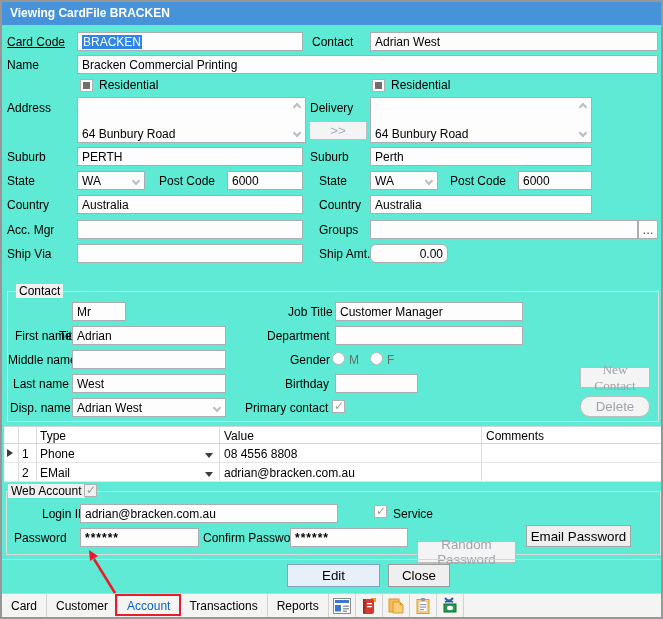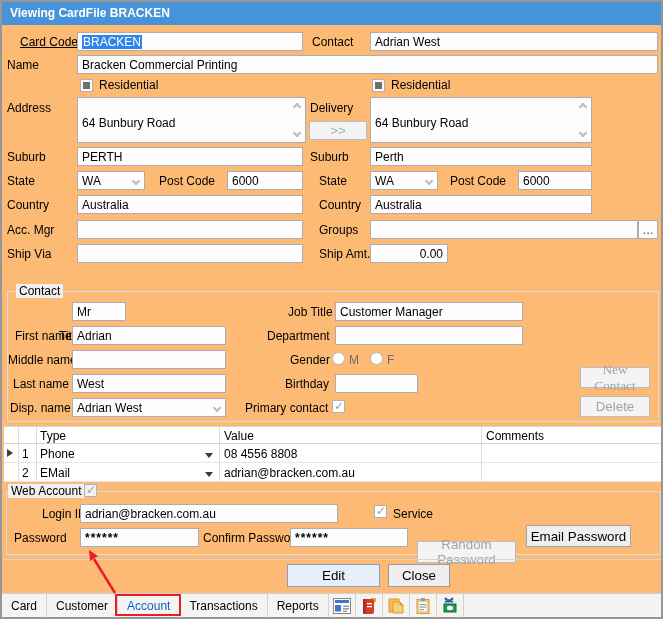--- a/index.html
+++ b/index.html
@@ -1,24 +1,24 @@
 <!DOCTYPE html>
 <html><head>
 <meta charset="utf-8">
 <style>
   * { margin:0; padding:0; box-sizing:border-box; }
   html,body { background:#e8e8e8; }
   body { font-family:"Liberation Sans","DejaVu Sans",sans-serif; font-size:12px; color:#000; }
-  #win { position:relative; width:663px; height:619px; background:#fdba74; border:2px solid #979797; overflow:hidden; }
+  #win { position:relative; width:663px; height:619px; background:#5eead4; border:2px solid #979797; overflow:hidden; }
   .titlebar { position:absolute; left:0; top:0; width:659px; height:23px; background:#4793d9; color:#fff; font-weight:bold; line-height:23px; padding-left:8px; }
   .lbl { position:absolute; white-space:nowrap; color:#000; }
   .lbl.ul { text-decoration:underline; }
   .fld { position:absolute; background:#fdfdfd; border:1px solid #abadb3; padding:1px 4px; display:flex; align-items:center; overflow:hidden; white-space:nowrap; }
-  .fld.num { justify-content:flex-end; }
-  .ta { align-items:flex-start; padding-top:18px; }
+  .fld.num { justify-content:flex-end;border-radius:6px; }
+  .ta { align-items:flex-end; padding-top:18px; }
   .sel { background:#2f86e8; color:#fff; padding:0 1px; }
   .btn { position:absolute; background:#efefef; border:1px solid #9a9a9a; display:flex; align-items:center; justify-content:center; cursor:default; }
   .btn.dis { background:#f4f4f4; border-color:#bcbcbc; color:#9fa4ab; }
   .btn.primary { background:#e7effa; border-color:#7fa0c8; }
   .chk { position:absolute; width:13px; height:13px; background:#fff; border:1px solid #b0b0b0; }
   .chk.indet::after { content:""; position:absolute; left:2px; top:2px; right:2px; bottom:2px; background:#6e6e6e; }
   .chk.checked::after { content:"\2713"; position:absolute; left:1px; top:-2px; color:#9b9b9b; font-weight:bold; font-size:12px; }
   .radio { position:absolute; width:13px; height:13px; background:#fff; border:1px solid #b8b8b8; border-radius:50%; }
   .chev { position:absolute; width:6px; height:6px; border-right:2px solid #b9bec4; border-bottom:2px solid #b9bec4; }
   .chev.up { transform:rotate(-135deg); }
@@ -41,21 +41,21 @@
   .anno-box { position:absolute; left:-3px; right:-2px; top:0px; bottom:1px; border:2px solid #ea1c2c; }
   .icon-cell { display:flex; align-items:center; justify-content:center; width:27px; border-right:1px solid #d2d2d2; }
   .overlay { position:absolute; left:0; top:0; width:663px; height:619px; pointer-events:none; }
 </style>
 </head>
 <body>
 
 <div id="win">
   <div class="titlebar">Viewing CardFile BRACKEN</div>
 
-  <div class="lbl ul" style="left:18px;top:33px;">Card Code</div>
+  <div class="lbl ul" style="left:5px;top:33px;">Card Code</div>
   <div class="fld" style="left:75px;top:30px;width:226px;height:19px;">
       <span class="sel">BRACKEN</span>
     </div>
   <div class="lbl" style="left:310px;top:33px;">Contact</div>
   <div class="fld" style="left:368px;top:30px;width:288px;height:19px;">Adrian West</div>
 
   <div class="lbl" style="left:5px;top:56px;">Name</div>
   <div class="fld" style="left:75px;top:53px;width:581px;height:19px;">Bracken Commercial Printing</div>
 
   <div class="chk indet" style="left:78px;top:77px;"></div>
@@ -147,21 +147,21 @@
   <div class="fld" style="left:70px;top:396px;width:154px;height:19px;">
     <span>Adrian West</span>
     <span class="combo-btn">
         <span class="chev down"></span>
       </span>
   </div>
   <div class="lbl" style="left:243px;top:399px;">Primary contact</div>
   <div class="chk checked" style="left:330px;top:398px;"></div>
 
   <button class="btn dis" style="left:578px;top:365px;width:70px;height:21px;font-family:Liberation Serif, serif;">New Contact</button>
-  <button class="btn dis" style="left:578px;top:394px;width:70px;height:21px;">Delete</button>
+  <button class="btn dis" style="left:578px;top:394px;width:70px;height:21px;border-radius:10px;">Delete</button>
 
   <div class="tbl">
     <div class="vline" style="left:14px;"></div>
     <div class="vline" style="left:32px;"></div>
     <div class="vline" style="left:215px;"></div>
     <div class="vline" style="left:477px;"></div>
     <div class="hline" style="top:16px;background:#d5d5d5;"></div>
     <div class="hline" style="top:35px;"></div>
     <div class="hline" style="top:54px;"></div>
     <div class="cell hdr" style="left:36px;">Type</div>

